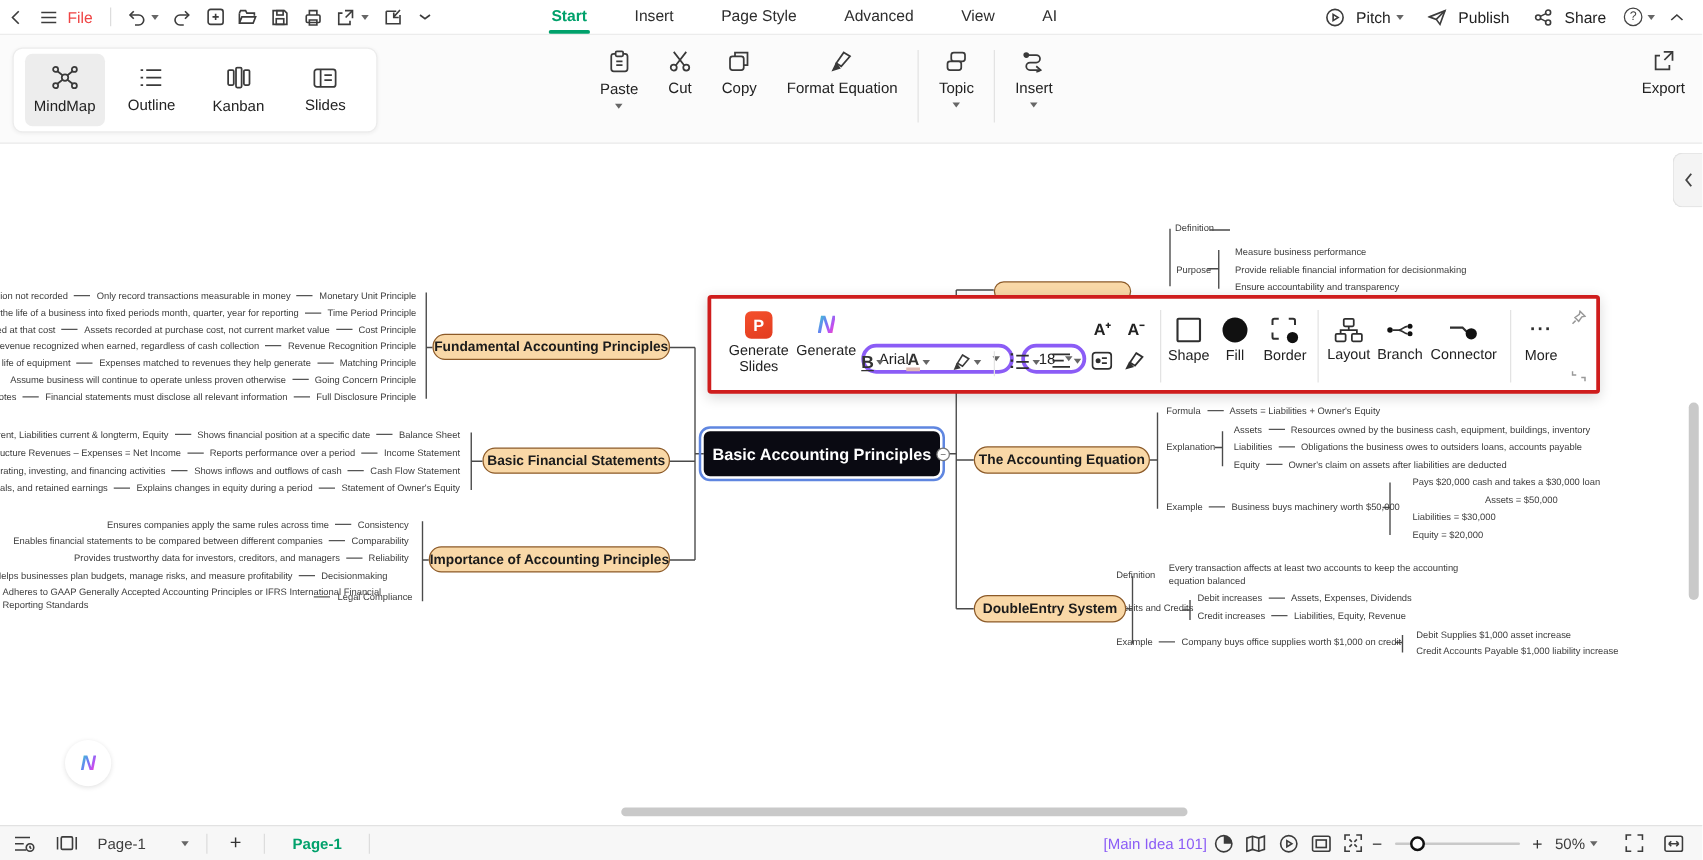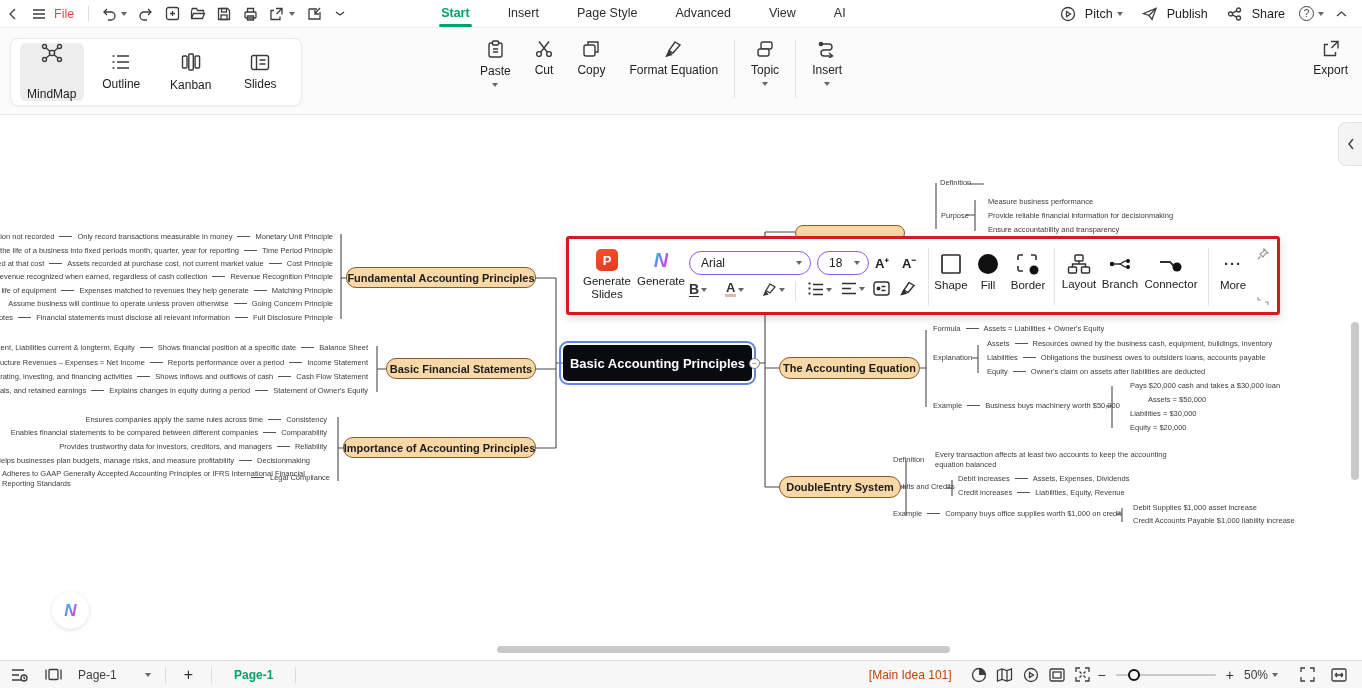--- a/index.html
+++ b/index.html
@@ -30,21 +30,21 @@
     display:flex; align-items:center; justify-content:center; }
 
   
   .ribbon { position:absolute; left:0; top:28px; width:1362px; height:87px; background:#fbfbfb;
     border-bottom:1px solid #e9e9e9; z-index:29; }
   .viewcard { position:absolute; left:10px; top:10px; width:292px; height:68px; background:#fff;
     border:1px solid #ececec; border-radius:8px; box-shadow:0 1px 3px rgba(0,0,0,.05);
     display:flex; align-items:center; justify-content:space-around; padding:0 6px; }
   .viewitem { width:64px; height:58px; display:flex; flex-direction:column; align-items:center; justify-content:center;
     gap:6px; border-radius:6px; }
-  .viewitem.active { background:#ededed;justify-content:space-between; }
+  .viewitem.active { background:#ededed; }
   .viewitem .vlabel { font-size:12px; color:#222; }
   .viewitem svg { stroke:#3a3a3a; fill:none; stroke-width:1.4; }
   .clipgroup { position:absolute; left:468px; top:8px; height:72px; display:flex; align-items:flex-start; }
   .cbtn { display:flex; flex-direction:column; align-items:center; gap:5px; padding:4px 12px; }
   .cbtn svg { stroke:#3a3a3a; fill:none; stroke-width:1.4; }
   .cbtn .clabel { font-size:12px; color:#222; white-space:nowrap; }
   .gsep { width:1px; height:58px; background:#e3e3e3; margin:4px 4px 0; }
   .exportbtn { position:absolute; right:14px; top:12px; display:flex; flex-direction:column; align-items:center; gap:6px; }
   .exportbtn svg { stroke:#3a3a3a; fill:none; stroke-width:1.4; }
   .exportbtn .clabel { font-size:12px; color:#222; }
@@ -75,22 +75,22 @@
   .sidetab svg { stroke:#444; fill:none; stroke-width:1.5; }
 
   
   .ftb { position:absolute; left:566px; top:236px; width:714px; height:79px; background:#fff;
     border:3px solid #cf1d1d; border-radius:3px; box-shadow:0 3px 10px rgba(0,0,0,.15); z-index:20; }
   .ftb .blk { position:absolute; display:flex; flex-direction:column; align-items:center; }
   .ftb .blabel { font-size:11.5px; color:#222; text-align:center; line-height:13px; white-space:nowrap; }
   .ftb .blabel.wrap2 { white-space:normal; width:56px; }
   .pmark { width:22px; height:22px; border-radius:5px; background:linear-gradient(160deg,#f4502c,#e23c20);
     color:#fff; font-weight:800; font-size:13px; display:flex; align-items:center; justify-content:center; }
-  .selbox { position:absolute; border:1px solid #8b5cf6; border-radius:12px; height:24px;
-    display:flex; align-items:center; font-size:12px; color:#222; padding:0 8px 0 11px; justify-content:space-between; }
+  .selbox { position:absolute; border:3px solid #8b5cf6; border-radius:12px; height:24px;
+    display:flex; align-items:center; font-size:12px; color:#222; padding:0 8px 0 11px; justify-content:space-between;margin-top:24px; }
   .fmt { position:absolute; display:flex; align-items:center; gap:2px; color:#333; }
   .fmt svg { stroke:#3a3a3a; fill:none; stroke-width:1.3; }
   .sizebtn { position:absolute; font-size:13px; color:#222; font-weight:600; }
   .boldB { font-size:14px; font-weight:800; color:#333; border-bottom:1.6px solid #333; line-height:14px; }
   .fontA { font-size:13px; font-weight:700; color:#333; line-height:12px; border-bottom:3px solid #dfb9b2; padding:0 1px; }
   .ftsep { position:absolute; width:1px; background:#e3e3e3; }
   .iconblk svg { stroke:#2f2f2f; fill:none; stroke-width:1.4; }
   .moredots { font-size:15px; font-weight:800; color:#2f2f2f; letter-spacing:1px; line-height:18px; }
   .pin { position:absolute; right:8px; top:9px; color:#999; }
   .pin svg, .rsz svg { stroke:#999; fill:none; stroke-width:1.2; }
@@ -99,21 +99,21 @@
   
   .statusbar { position:absolute; left:0; top:660px; width:1362px; height:28px; background:#f7f7f7;
     border-top:1px solid #e2e2e2; display:flex; align-items:center; z-index:30; font-size:12px; color:#3d3d3d; }
   .sb-ic { width:26px; height:24px; display:flex; align-items:center; justify-content:center; flex:none; }
   .sb-ic svg { stroke:#3c3c3c; fill:none; stroke-width:1.3; }
   .sb-sep { width:1px; height:16px; background:#ddd; margin:0 8px; flex:none; }
   .pagesel { display:flex; align-items:center; gap:28px; padding:0 6px 0 12px; }
   .pagetab { color:#00a16b; font-weight:700; padding:0 14px; }
   .plusbtn { font-size:16px; color:#333; padding:0 10px; }
   .sb-right { margin-left:auto; display:flex; align-items:center; padding-right:10px; }
-  .sel-info { margin-right:14px; color:#c2410c; }
+  .sel-info { color:#8b5cf6; }
   .zoomtrack { width:100px; height:2px; background:#c9c9c9; border-radius:1px; position:relative; margin:0 8px; }
   .zoomknob { position:absolute; left:12px; top:-5px; width:12px; height:12px; border-radius:50%; background:#fff; border:2.5px solid #111; }
   .zoomsign { font-size:14px; color:#333; padding:0 2px; }
   .zoompct { display:flex; align-items:center; gap:4px; margin:0 10px 0 8px; }
 </style>
 </head>
 <body>
 
 <div class="menubar">
   <span class="mi">
@@ -510,21 +510,21 @@
     <span class="t">Equity</span>
       <i class="dash"></i>
     <span class="t">Owner's claim on assets after liabilities are deducted</span>
   </div>
   <div class="trow" style="left:933px;top:286px">
     <span class="t">Example</span>
       <i class="dash"></i>
     <span class="t">Business buys machinery worth $50,000</span>
   </div>
   <span class="t abs" style="left:1130px;top:266px">Pays $20,000 cash and takes a $30,000 loan</span>
-  <span class="t abs" style="left:1148px;top:280px">Assets = $50,000</span>
+  <span class="t abs" style="left:1188px;top:280px">Assets = $50,000</span>
   <span class="t abs" style="left:1130px;top:294px">Liabilities = $30,000</span>
   <span class="t abs" style="left:1130px;top:308px">Equity = $20,000</span>
 
   <span class="t abs" style="left:893px;top:340px">Definition</span>
   <div class="wrapt" style="left:935px;top:335px;width:256px">Every transaction affects at least two accounts to keep the accounting equation balanced</div>
   <span class="t abs" style="left:893px;top:367px">Debits and Credits</span>
   <div class="trow" style="left:958px;top:359px">
     <span class="t">Debit increases</span>
       <i class="dash"></i>
     <span class="t">Assets, Expenses, Dividends</span>

